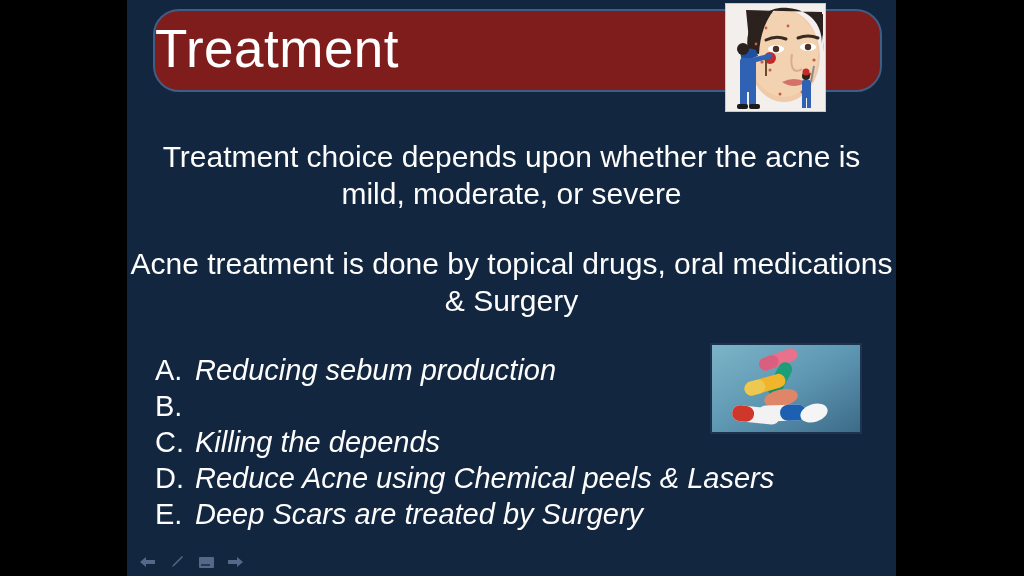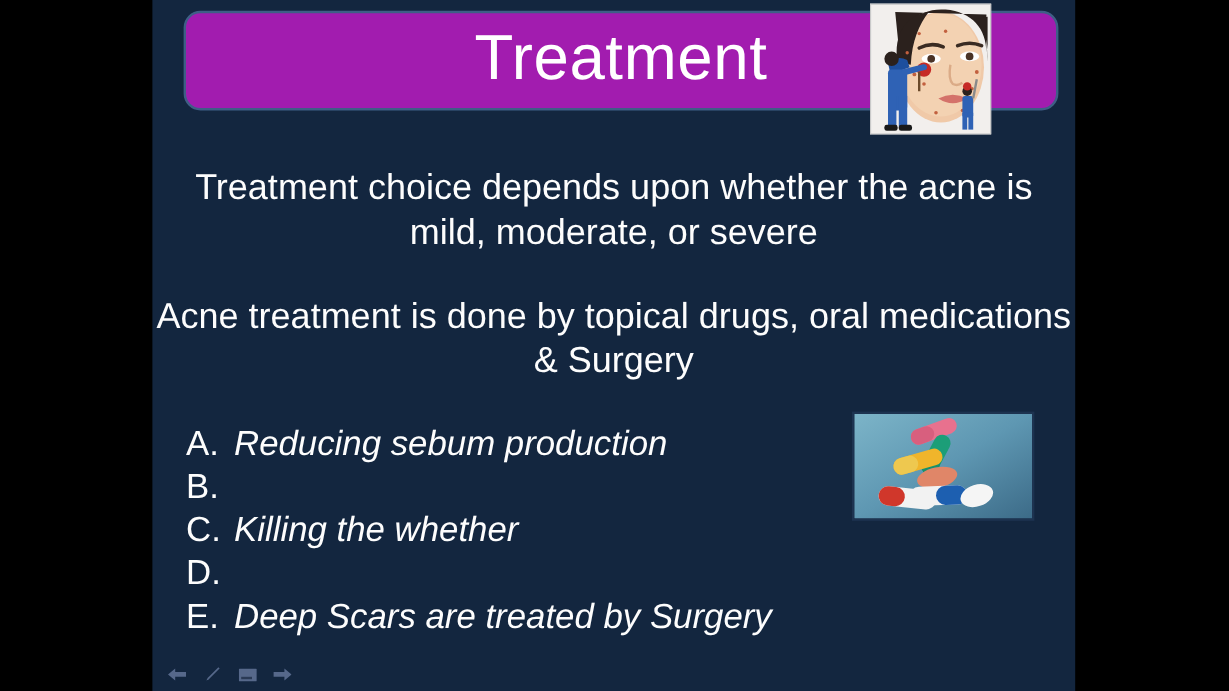--- a/index.html
+++ b/index.html
@@ -30,27 +30,27 @@
     overflow: hidden;
   }
 
   
   #title-banner {
     position: absolute;
     left: 26px;
     top: 9px;
     width: 729px;
     height: 83px;
-    background: #a21caf;
+    background: #7f1d1d;
     border: 2px solid #3f5e86;
-    border-radius: 14px;
+    border-radius: 26px;
     box-sizing: border-box;
     display: flex;
     align-items: center;
-    justify-content: center;
+    justify-content: flex-start;
   }
   #title-text {
     color: #ffffff;
     font-size: 53px;
     font-weight: 400;
     letter-spacing: 0.5px;
     line-height: 1;
     text-align: center;
     white-space: nowrap;
     padding-bottom: 4px;
@@ -214,24 +214,25 @@
     <div id="list">
       <div class="list-item">
         <span class="item-marker">A.</span>
         <span class="item-text">Reducing sebum production</span>
       </div>
       <div class="list-item">
         <span class="item-marker">B.</span>
       </div>
       <div class="list-item">
         <span class="item-marker">C.</span>
-        <span class="item-text">Killing the whether</span>
+        <span class="item-text">Killing the depends</span>
       </div>
       <div class="list-item">
         <span class="item-marker">D.</span>
+        <span class="item-text">Reduce Acne using Chemical peels &amp; Lasers</span>
       </div>
       <div class="list-item">
         <span class="item-marker">E.</span>
         <span class="item-text">Deep Scars are treated by Surgery</span>
       </div>
     </div>
 
     <div id="pills-image">
       <svg width="148" height="87" viewBox="0 0 148 87" xmlns="http://www.w3.org/2000/svg">
         <defs>

